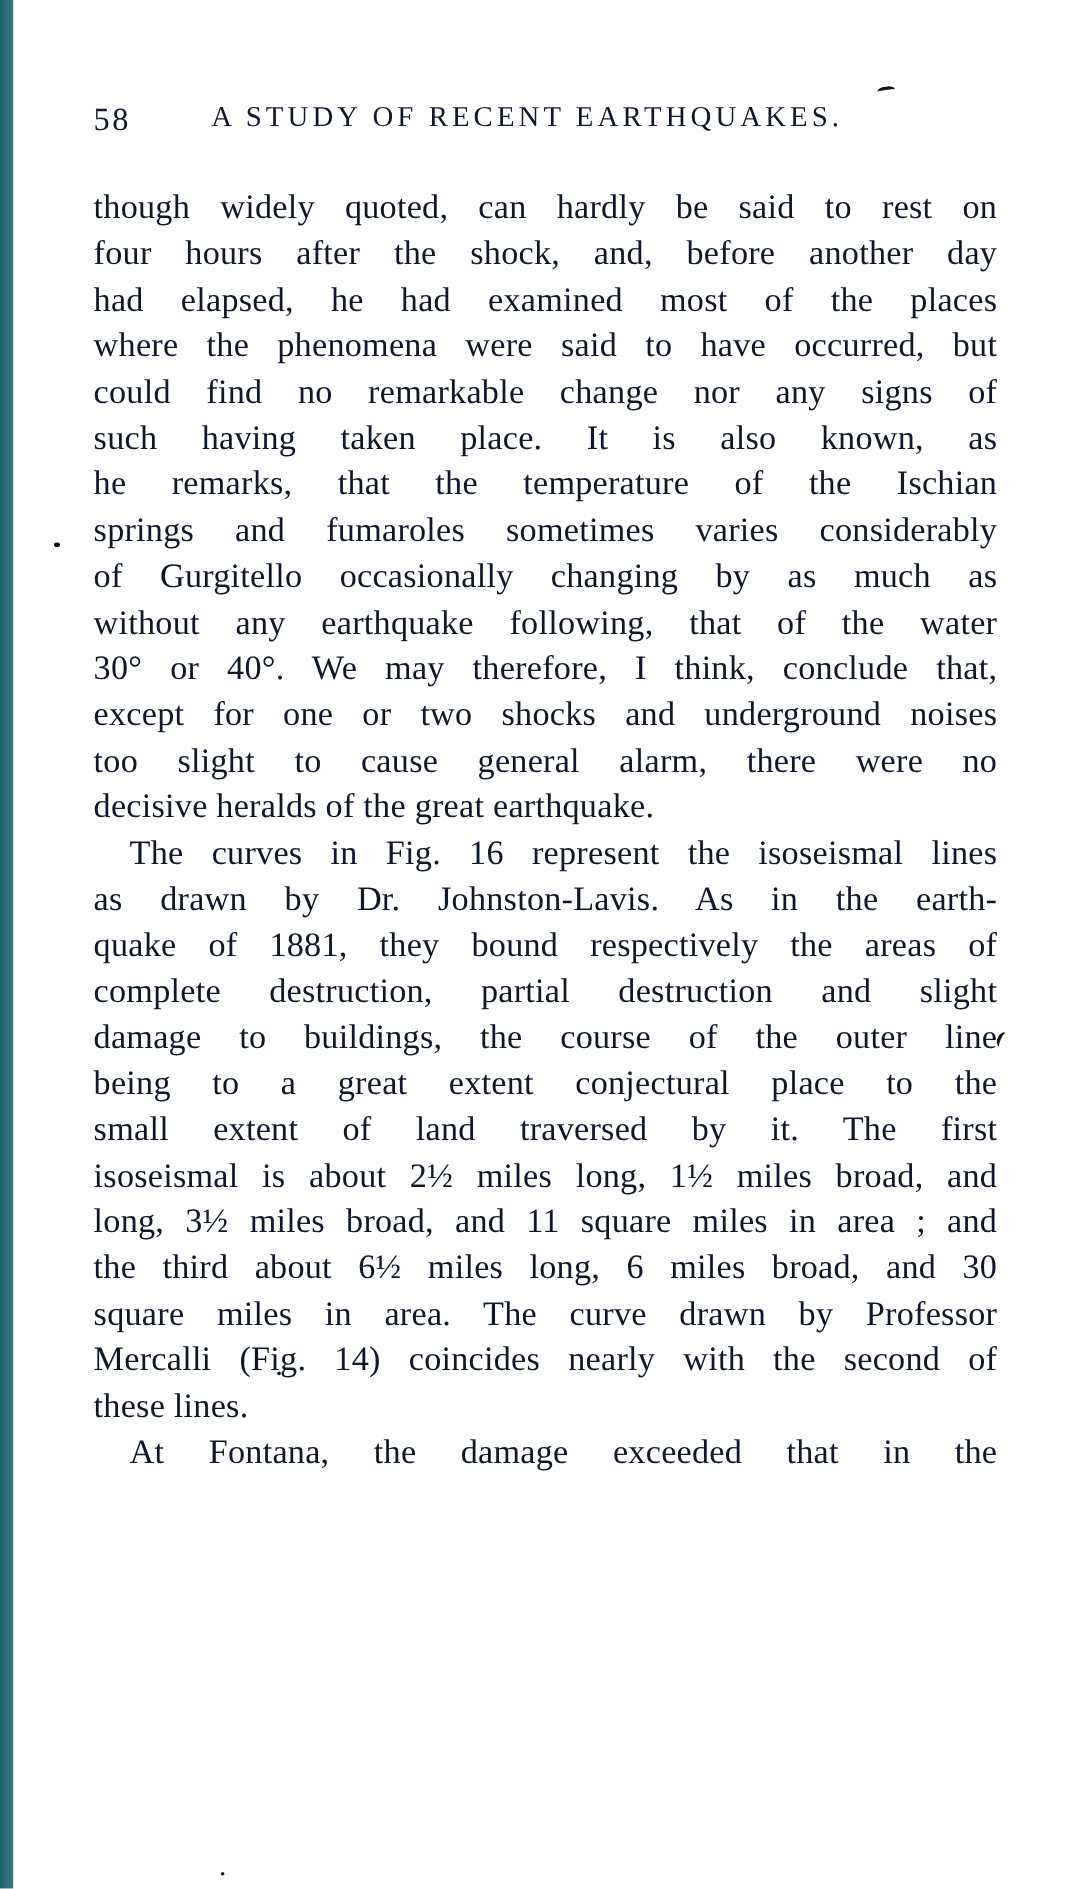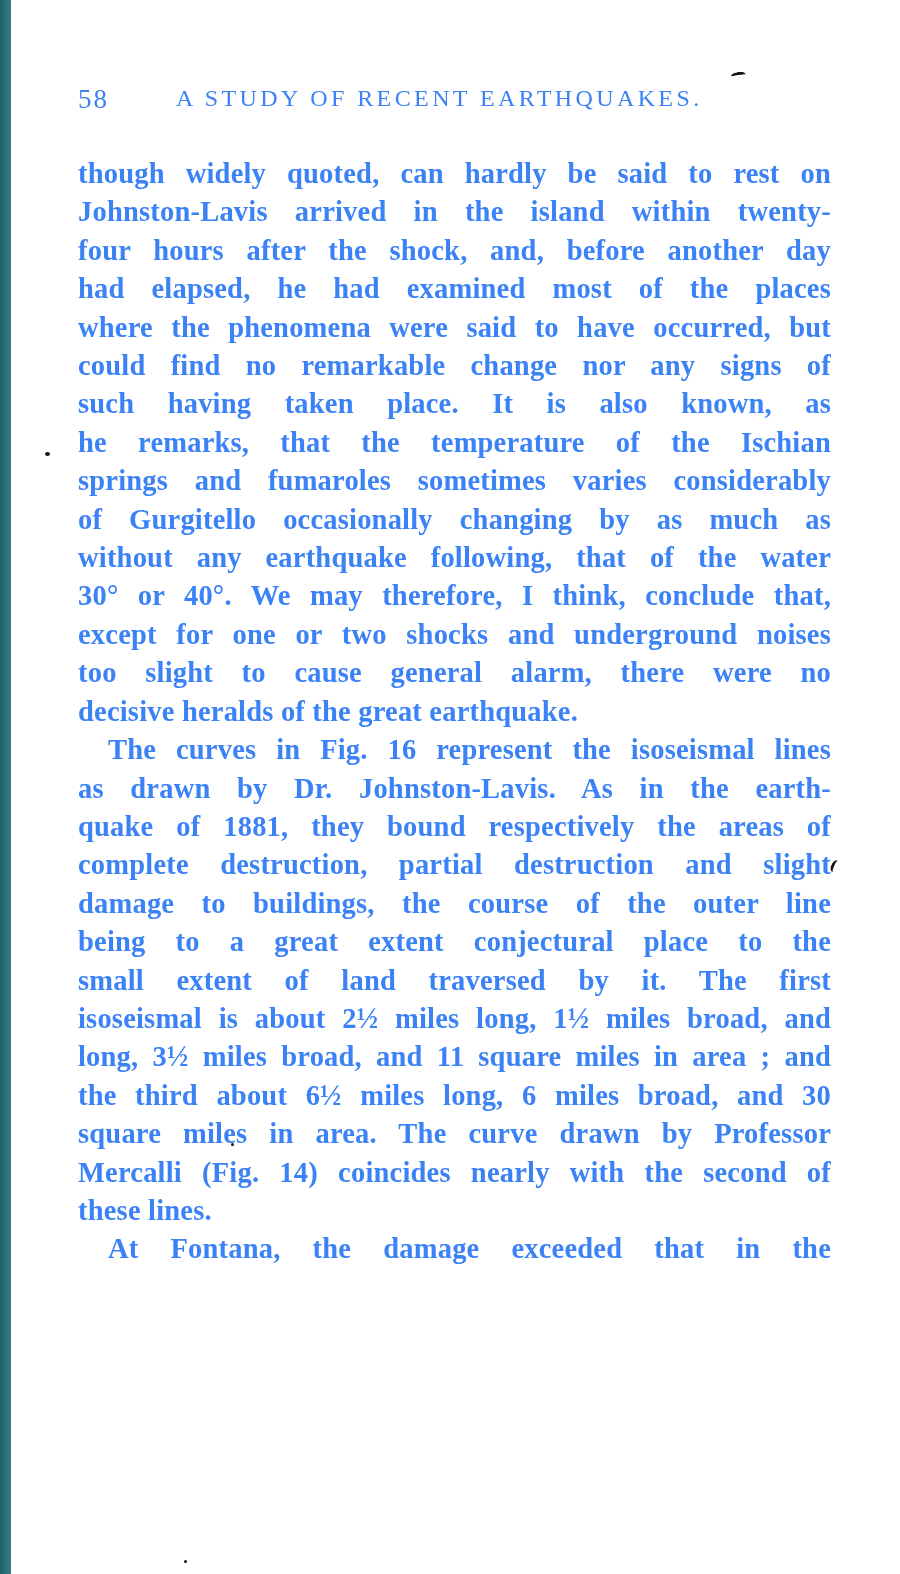--- a/index.html
+++ b/index.html
@@ -4,21 +4,21 @@
 <style>
   * { margin: 0; padding: 0; box-sizing: border-box; }
   html, body { background: #ffffff; }
   .page {
     position: relative;
     width: 900px;
     height: 1574px;
     background: #ffffff;
     overflow: hidden;
     font-family: "Liberation Serif", "DejaVu Serif", serif;
-    color: #3b82f6;
+    color: #0f172a;
     padding-left: 28px;
   }
   
   .spine-bar {
     position: absolute;
     left: 0; top: 0;
     width: 11px; height: 1574px;
     background: linear-gradient(to right, #1d5f66, #2d7176 55%, #35797d);
   }
   .running-head {
@@ -37,21 +37,20 @@
     position: absolute;
     left: 98px; top: 3px;
     font-size: 24px;
     letter-spacing: 3.4px;
     white-space: nowrap;
   }
   .text-column {
     position: absolute;
     left: 78px; top: 155px;
     width: 753px;
-    font-weight: bold;
   }
   .line {
     font-size: 28.5px;
     line-height: 38.4px;
     text-align: justify;
     text-align-last: justify;
     letter-spacing: 0.2px;
     white-space: normal;
   }
   .line.lastline { text-align-last: left; }
@@ -92,21 +91,20 @@
 
   <div class="running-head">
     <span class="page-number">58</span>
     <span class="running-title">A STUDY OF RECENT EARTHQUAKES.</span>
   </div>
 
   <div class="text-column">
 
     <div>
       <div class="line">though widely quoted, can hardly be said to rest on</div>
-      <div class="line">Johnston-Lavis arrived in the island within twenty-</div>
       <div class="line">four hours after the shock, and, before another day</div>
       <div class="line">had elapsed, he had examined most of the places</div>
       <div class="line">where the phenomena were said to have occurred, but</div>
       <div class="line">could find no remarkable change nor any signs of</div>
       <div class="line">such having taken place. It is also known, as</div>
       <div class="line">he remarks, that the temperature of the Ischian</div>
       <div class="line">springs and fumaroles sometimes varies considerably</div>
       <div class="line">of Gurgitello occasionally changing by as much as</div>
       <div class="line">without any earthquake following, that of the water</div>
       <div class="line">30° or 40°. We may therefore, I think, conclude that,</div>

